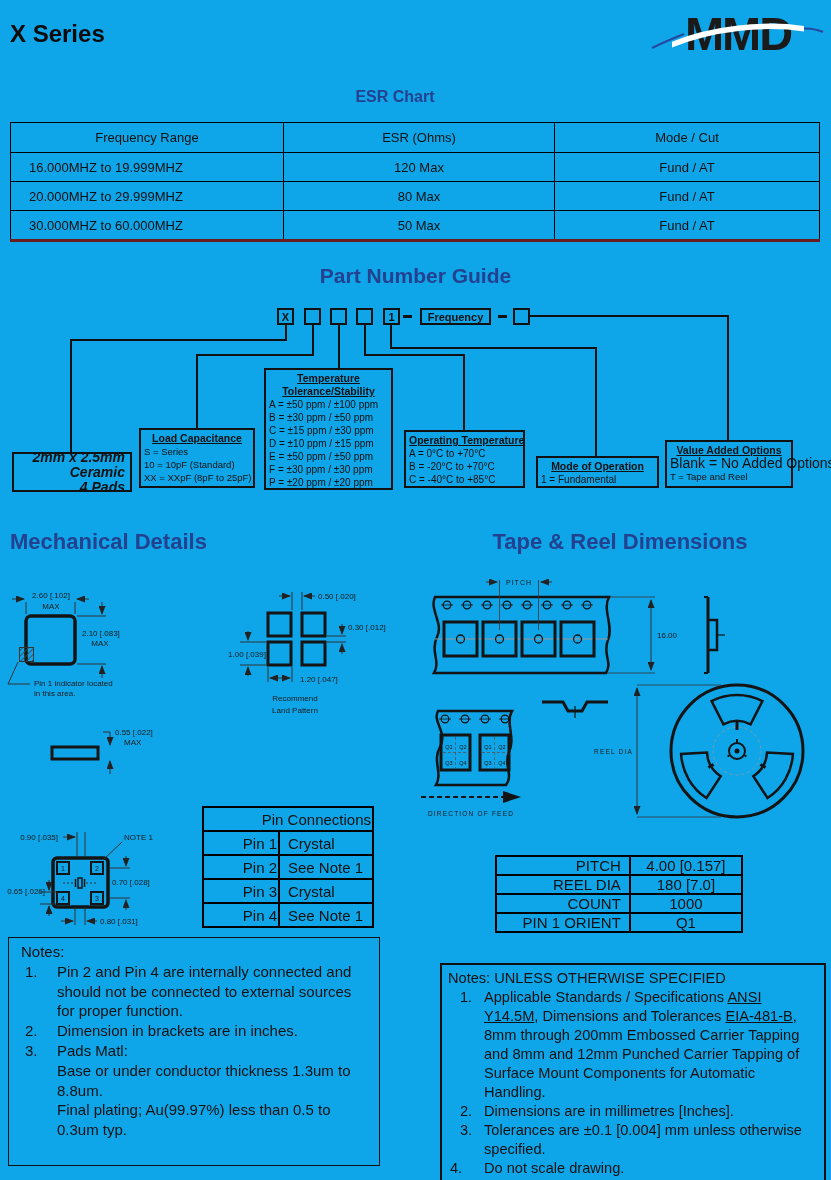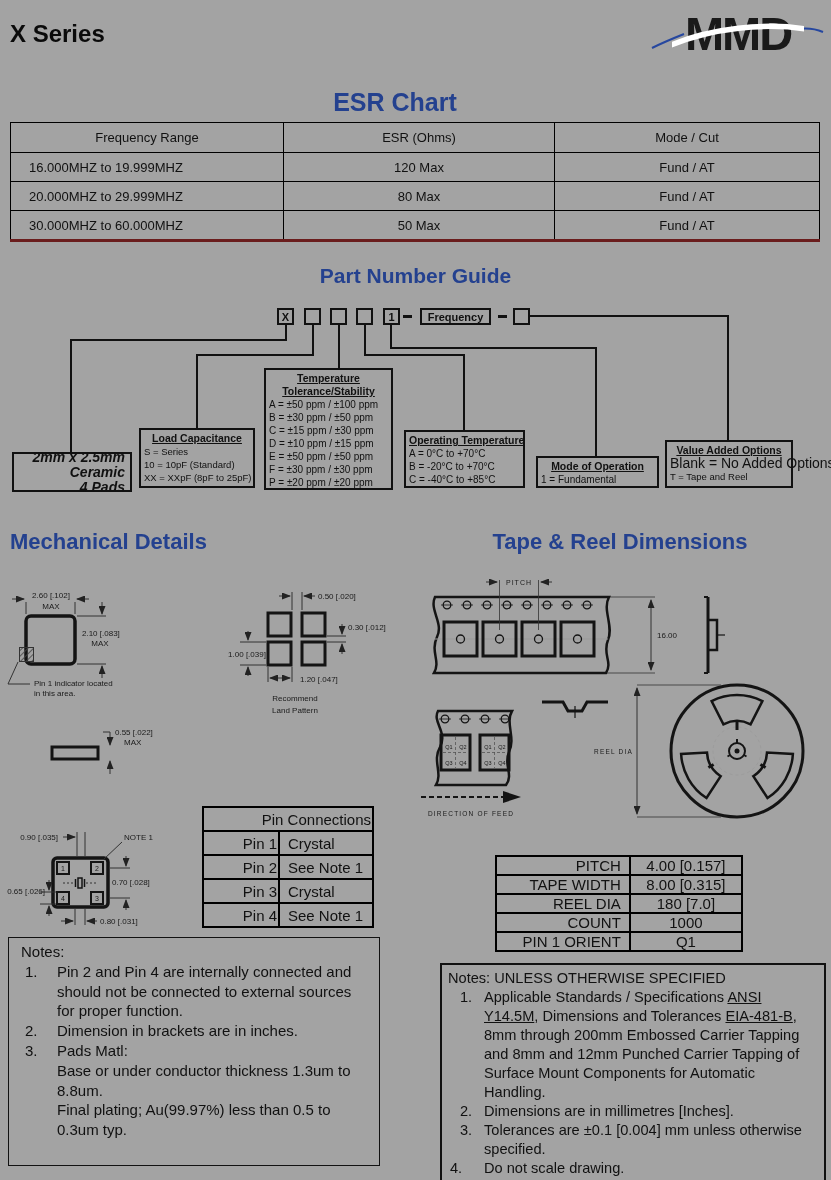--- a/index.html
+++ b/index.html
@@ -1,20 +1,20 @@
 <!DOCTYPE html>
 <html><head>
 <meta charset="utf-8">
 <style>
   html,body{margin:0;padding:0;background:#f8f8f7;font-family:"Liberation Sans",sans-serif;}
-  .page{position:relative;width:831px;height:1180px;background:#a3a3a3;color:#111;overflow:hidden;}
+  .page{position:relative;width:831px;height:1180px;background:#0ea5e9;color:#111;overflow:hidden;}
   .abs{position:absolute;}
   
   .sect-title{position:absolute;font-weight:bold;color:#24418f;}
-  .h-esr{top:88px;left:0;width:790px;text-align:center;font-size:25px;}
+  .h-esr{top:88px;left:0;width:790px;text-align:center;font-size:16px;}
   .h-png{top:264px;left:0;width:831px;text-align:center;font-size:21px;}
   .h-mech{top:529px;left:10px;font-size:22px;}
   .h-tape{top:529px;left:420px;width:400px;text-align:center;font-size:22px;}
   .page-title{position:absolute;top:20px;left:10px;font-size:24px;font-weight:bold;color:#0a0a0a;}
   
   table{border-collapse:collapse;}
   .esr-table{position:absolute;left:10px;top:122px;width:810px;font-size:13px;}
   .esr-table th,.esr-table td{border:1px solid #000;text-align:center;font-weight:normal;padding:0;}
   .esr-table th{height:29px;}
   .esr-table td{height:28px;}
@@ -435,24 +435,20 @@
     </g>
   </svg>
 
   <table class="tr-table">
     <tbody>
         <tr>
           <td class="k">PITCH</td>
           <td class="v">4.00 [0.157]</td>
         </tr>
     <tr>
-          <td class="k">TAPE WIDTH</td>
-          <td class="v">8.00 [0.315]</td>
-        </tr>
-    <tr>
           <td class="k">REEL DIA</td>
           <td class="v">180 [7.0]</td>
         </tr>
     <tr>
           <td class="k">COUNT</td>
           <td class="v">1000</td>
         </tr>
     <tr>
           <td class="k">PIN 1 ORIENT</td>
           <td class="v">Q1</td>

